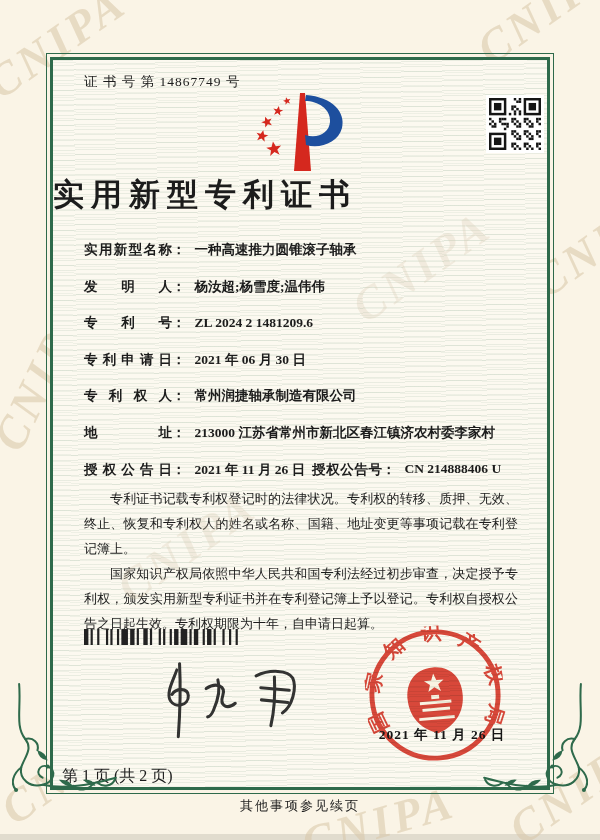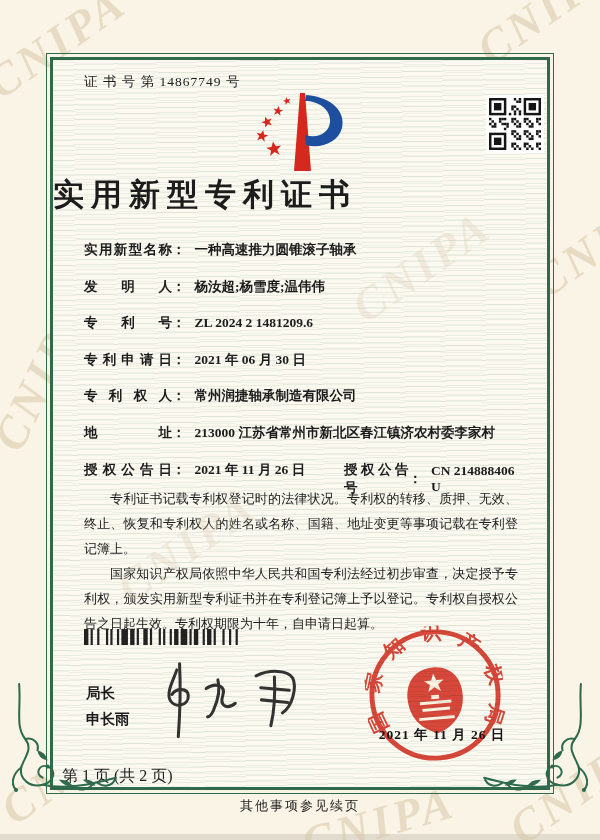--- a/index.html
+++ b/index.html
@@ -18,21 +18,21 @@
                    repeating-linear-gradient(181.4deg, rgba(106,148,118,.09) 0 1px, transparent 1px 7px);}
   .cert > *{position:absolute;}
   .cert-no{left:31px;top:13px;font-size:13.5px;letter-spacing:1px;}
   .logo{left:201px;top:30px;width:100px;height:84px;}
   .qr{left:433px;top:35px;width:58px;height:58px;background:#fff;padding:3px;box-sizing:border-box;}
   .title{left:0;top:114px;width:100%;font-size:31px;font-weight:700;letter-spacing:7px;}
   .fields{left:31px;top:181px;width:436px;font-weight:bold;}
   .field-row{display:flex;align-items:baseline;height:22px;margin-bottom:14.6px;font-size:13.5px;position:relative;}
   .flabel{display:inline-block;width:88px;text-align:justify;text-align-last:justify;}
   .fcolon{margin-right:9px;}
-  .grant2{position:absolute;left:228px;top:0;display:flex;align-items:center;margin-left:32px;}
+  .grant2{position:absolute;left:228px;top:0;display:flex;align-items:flex-start;}
   .grant2 .flabel{width:70px;}
   .paras{left:31px;top:426px;width:434px;}
   .paras p{margin:0;text-indent:2em;text-align:justify;font-size:13px;line-height:25px;}
   .barcode{left:31px;top:569px;width:156px;height:16px;}
   .sig-block{left:33px;top:620px;font-family:"Liberation Sans","DejaVu Sans",sans-serif;
              font-size:14.5px;font-weight:700;line-height:26px;}
   .sig-svg{left:95px;top:592px;width:182px;height:90px;}
   .seal{left:313px;top:566px;width:138px;height:138px;opacity:.92;mix-blend-mode:multiply;
         transform:rotate(-5deg);z-index:5;}
   .seal-date{left:306px;top:666px;width:166px;text-align:center;font-size:13.5px;font-weight:700;
@@ -249,24 +249,20 @@
         <rect x="105.46478873239437" y="0" width="2.1971830985915495" height="16" fill="#222"></rect>
         <rect x="109.85915492957747" y="0" width="4.394366197183099" height="16" fill="#222"></rect>
         <rect x="118.64788732394368" y="0" width="2.1971830985915495" height="16" fill="#222"></rect>
         <rect x="123.04225352112677" y="0" width="4.394366197183099" height="16" fill="#222"></rect>
         <rect x="129.6338028169014" y="0" width="2.1971830985915495" height="16" fill="#222"></rect>
         <rect x="138.42253521126761" y="0" width="2.1971830985915495" height="16" fill="#222"></rect>
         <rect x="145.01408450704227" y="0" width="2.1971830985915495" height="16" fill="#222"></rect>
         <rect x="151.60563380281693" y="0" width="2.1971830985915495" height="16" fill="#222"></rect>
       </svg>
 
-    <div class="sig-block">
-      <div>局长</div>
-      <div>申长雨</div>
-    </div>
 
     <svg class="sig-svg" viewBox="0 0 180 88">
       <g stroke="#1e1e1e" stroke-width="3" fill="none" stroke-linecap="round" stroke-linejoin="round" transform="rotate(-3 90 44)" opacity="0.9">
         <path d="M30,14 C26,24 18,36 22,44 C26,52 40,50 40,40 C40,32 28,32 24,38"></path>
         <path d="M33,8 C33,28 31,56 28,80"></path>
         <path d="M70,26 C72,34 70,44 64,56 C62,60 60,62 58,62"></path>
         <path d="M58,34 C68,28 78,32 74,42 C70,52 78,56 86,50"></path>
         <path d="M108,24 C122,18 140,20 144,28 C148,38 142,56 132,62"></path>
         <path d="M112,36 L140,40"></path>
         <path d="M112,48 L138,52"></path>

